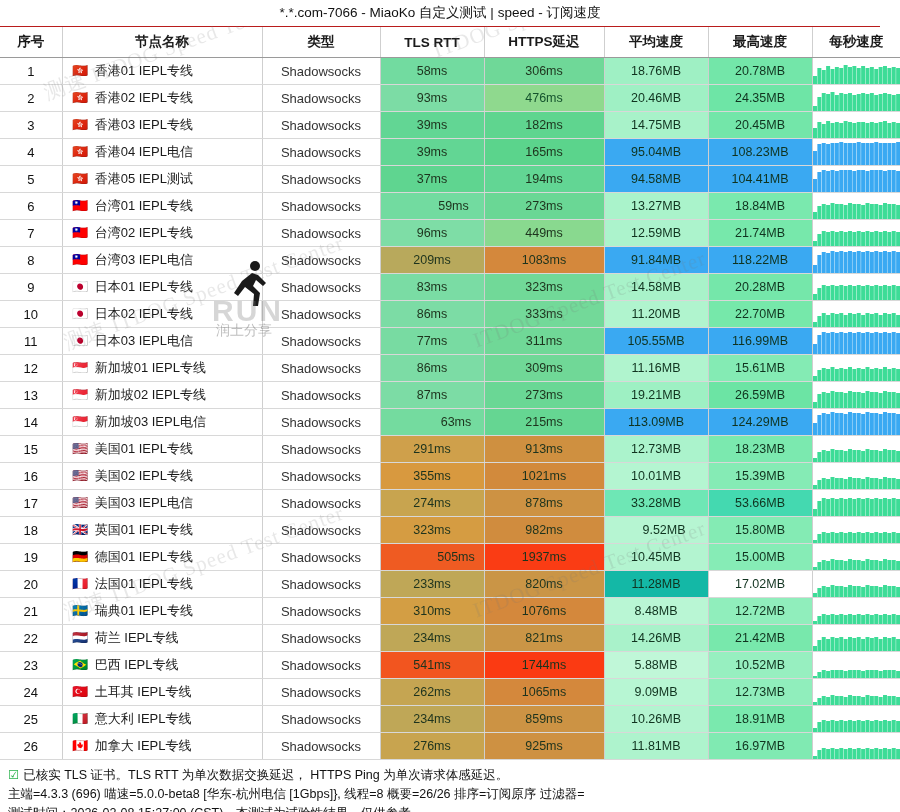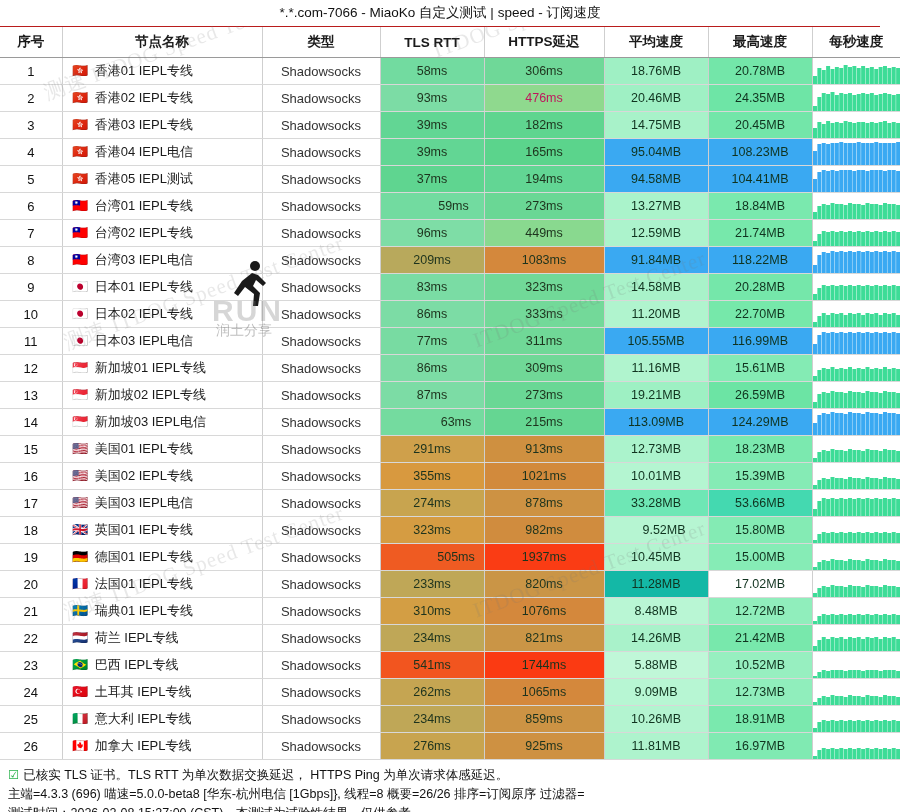--- a/index.html
+++ b/index.html
@@ -208,21 +208,21 @@
                 <rect x="79.20" y="9" width="4.00" height="17" fill="#3ddc97"></rect>
                 <rect x="83.60" y="10" width="4.00" height="16" fill="#3ddc97"></rect>
               </svg>
             </td>
           </tr>
           <tr>
             <td class="idx">2</td>
             <td class="name"><span class="flag">🇭🇰</span><span>香港02 IEPL专线</span></td>
             <td class="type">Shadowsocks</td>
             <td class="metric" style="background: rgb(124, 220, 165); color: rgb(29, 51, 29);">93ms</td>
-            <td class="metric" style="background: rgb(143, 217, 142); color: #be185d;">476ms</td>
+            <td class="metric" style="background: rgb(143, 217, 142); color: #14532d;">476ms</td>
             <td class="metric" style="background: rgb(159, 240, 196); color: rgb(16, 51, 31);">20.46MB</td>
             <td class="metric" style="background: rgb(110, 229, 166); color: rgb(16, 51, 31);">24.35MB</td>
             <td class="spark">
               <svg class="spark-inner" viewBox="0 0 88 26" preserveAspectRatio="none">
                 <rect x="0.00" y="21" width="4.00" height="5" fill="#3ddc97"></rect>
                 <rect x="4.40" y="12" width="4.00" height="14" fill="#3ddc97"></rect>
                 <rect x="8.80" y="8" width="4.00" height="18" fill="#3ddc97"></rect>
                 <rect x="13.20" y="9" width="4.00" height="17" fill="#3ddc97"></rect>
                 <rect x="17.60" y="7" width="4.00" height="19" fill="#3ddc97"></rect>
                 <rect x="22.00" y="10" width="4.00" height="16" fill="#3ddc97"></rect>

